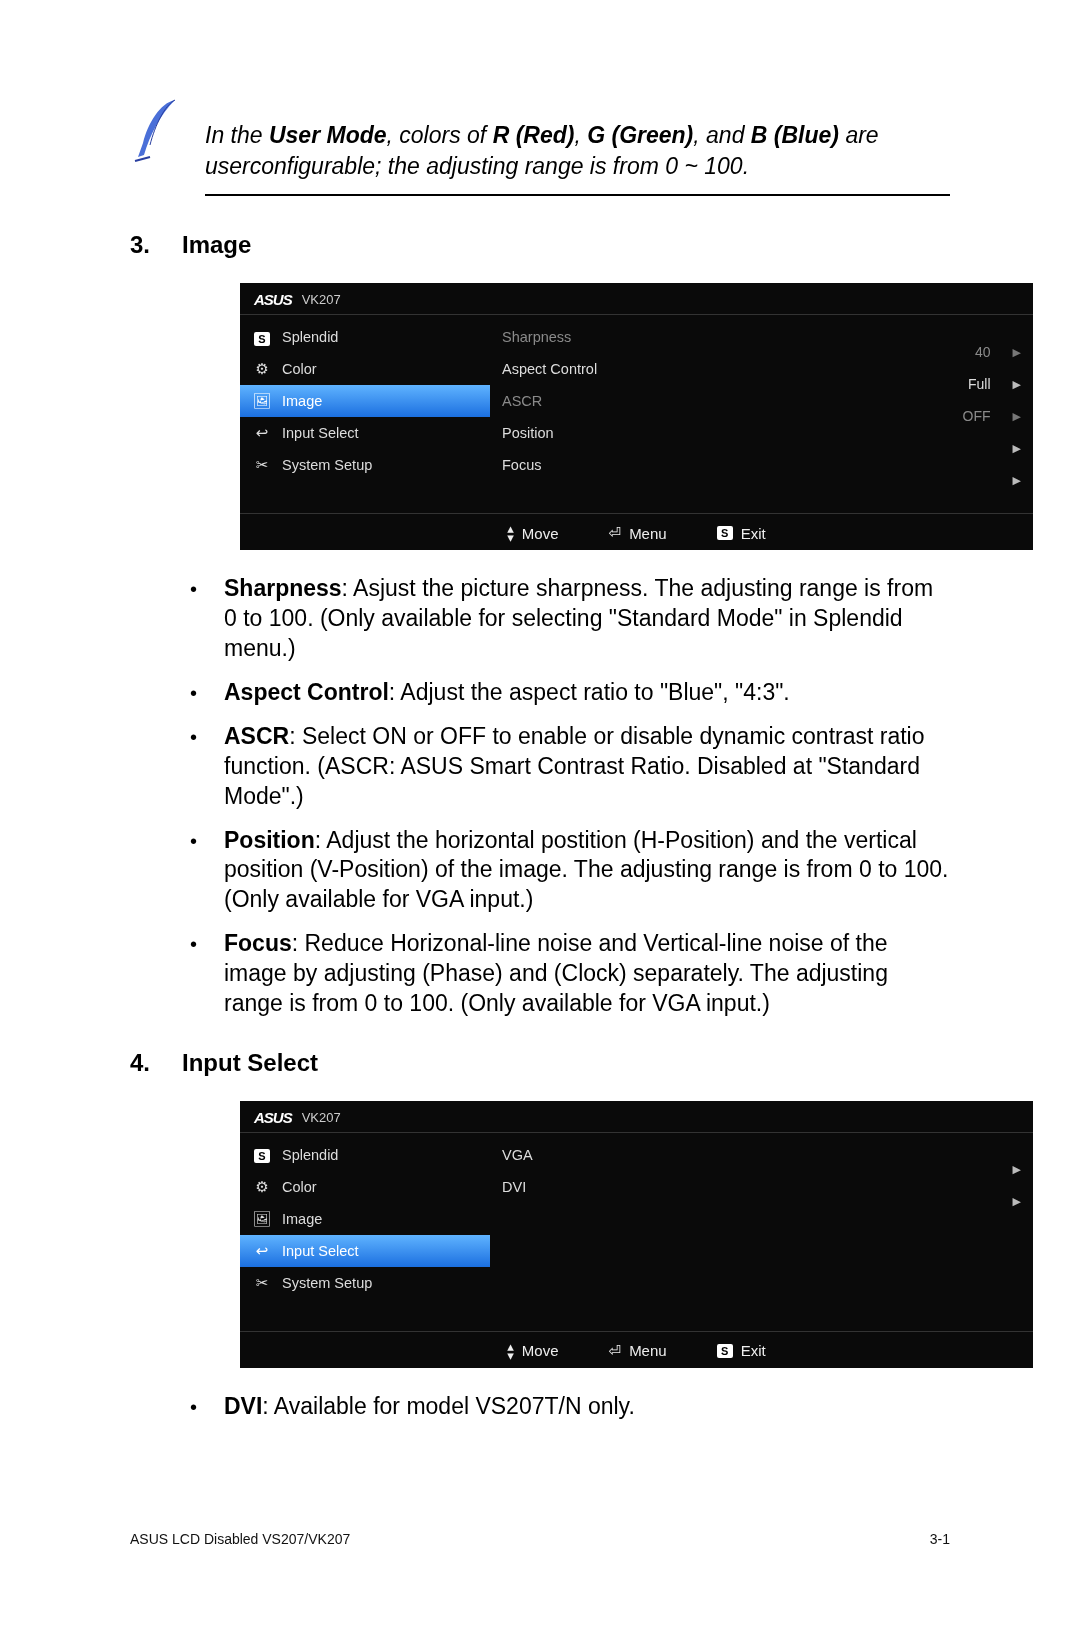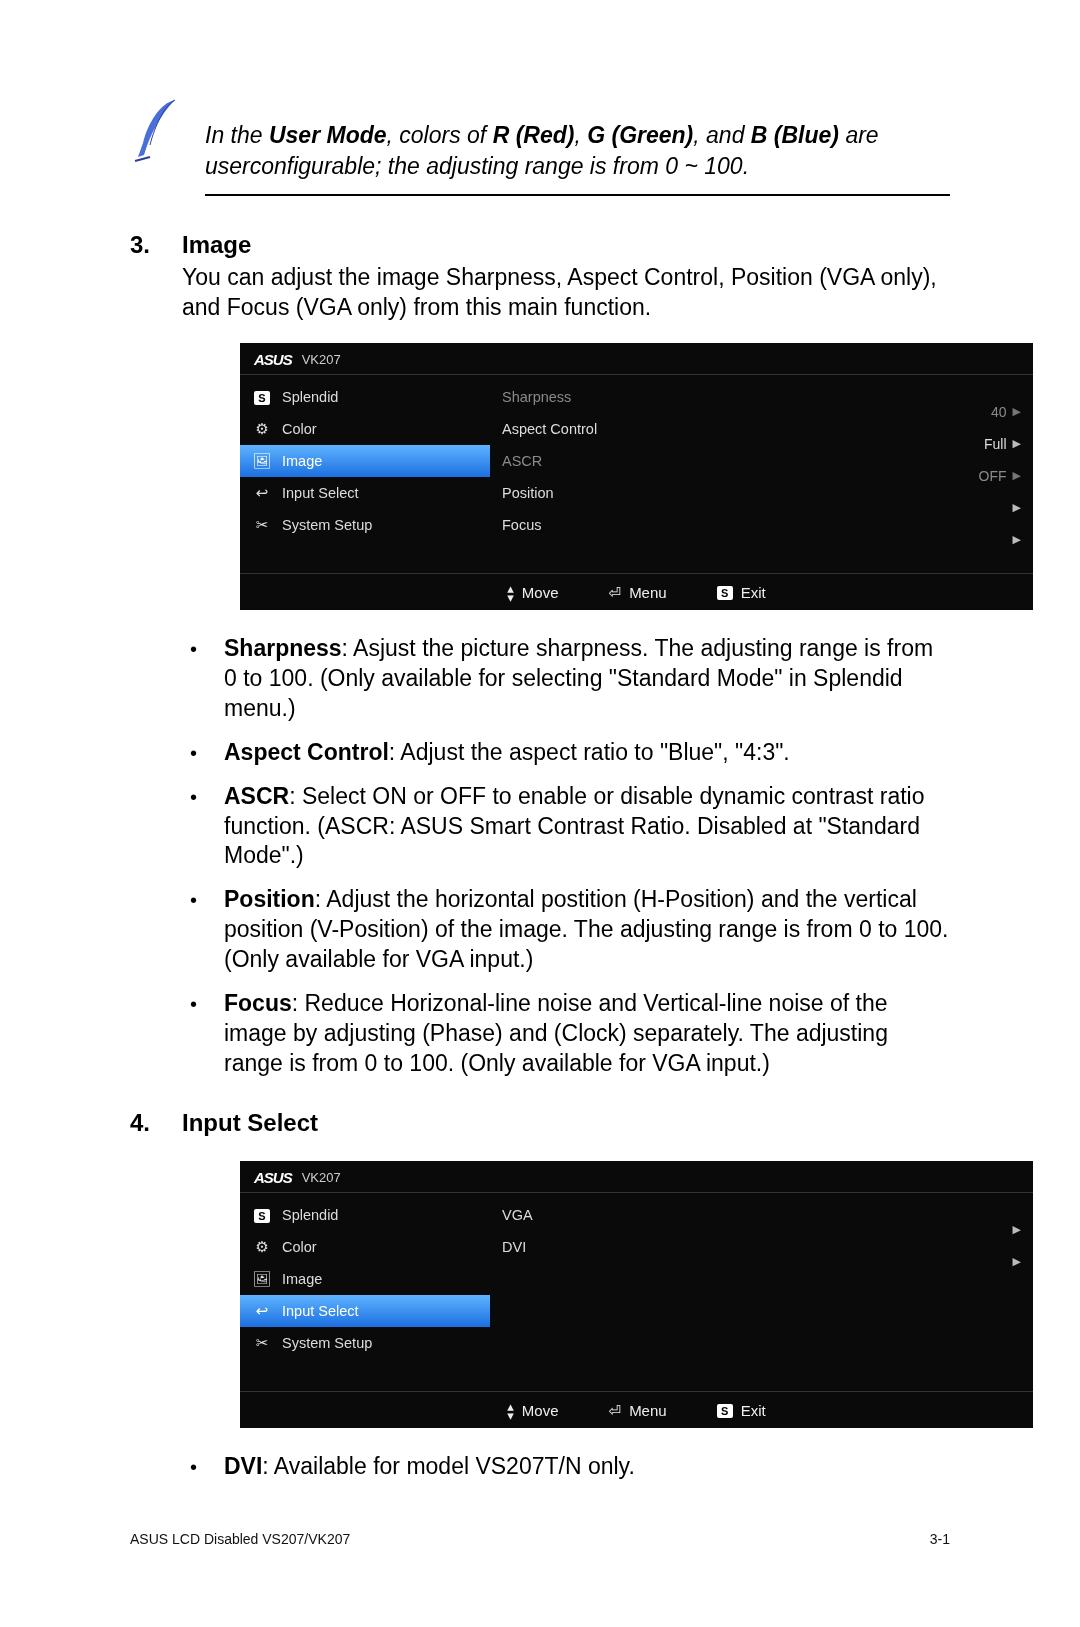--- a/index.html
+++ b/index.html
@@ -42,21 +42,21 @@
     padding:0 12px; font-size:14.5px; color:#ddd;
   }
   .osd-row.side { gap:10px; }
   .osd-row.side.sel {
     background:linear-gradient(#5fb3ff,#1b6fe0);
     color:#fff; font-weight:500;
   }
   .osd-row.side .s-icon { width:20px; text-align:center; font-size:15px; }
   .osd-row.content { justify-content:space-between; }
   .osd-row.content.dim { color:#8a8a8a; }
-  .osd-row.content .val { display:flex; align-items:center; gap:6px; font-size:14px;margin-top:30px; }
+  .osd-row.content .val { display:flex; align-items:center; gap:22px; font-size:14px;margin-top:30px; }
   .tri { font-size:11px; color:#bbb; }
   .osd-row.content.dim .tri { color:#777; }
   .osd-footer {
     display:flex; justify-content:center; gap:50px;
     padding:10px 0 8px 0; font-size:15px; color:#eee;
     border-top:1px solid #333;
   }
   .osd-footer .f-item { display:flex; align-items:center; gap:8px; }
 
   .asus-logo { font-style:italic; font-weight:900; letter-spacing:-1px; font-size:15px; color:#fff; }
@@ -94,21 +94,20 @@
     <div class="note-text">
       <span>In the </span><span class="bold">User Mode</span><span>, colors of </span><span class="bold">R (Red)</span><span>, </span><span class="bold">G (Green)</span><span>, and </span><span class="bold">B (Blue)</span><span> are userconfigurable; the adjusting range is from 0 ~ 100.</span>
     </div>
   </div>
   <div class="hr"></div>
 
   <div class="section">
     <div class="sec-num">3.</div>
     <div class="sec-body">
       <div class="sec-title">Image</div>
-      <div class="sec-desc">You can adjust the image Sharpness, Aspect Control, Position (VGA only), and Focus (VGA only) from this main function.</div>
     </div>
   </div>
 
   <div class="osd-wrap">
     <div class="osd">
       <div class="osd-header">
         <span class="asus-logo">ASUS</span>
         <span>VK207</span>
       </div>
       <div class="osd-main">

